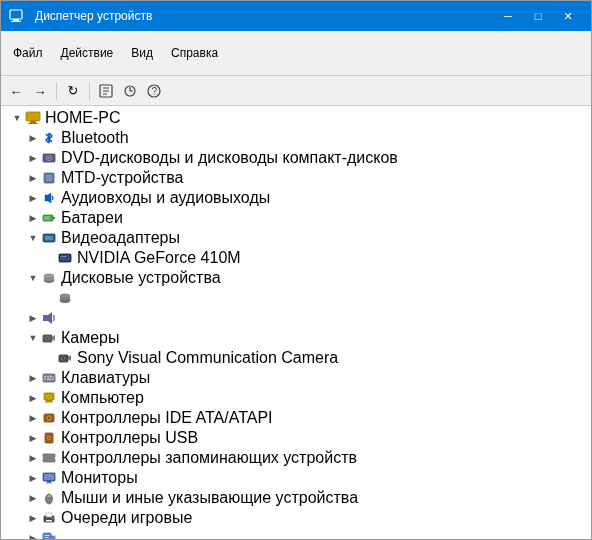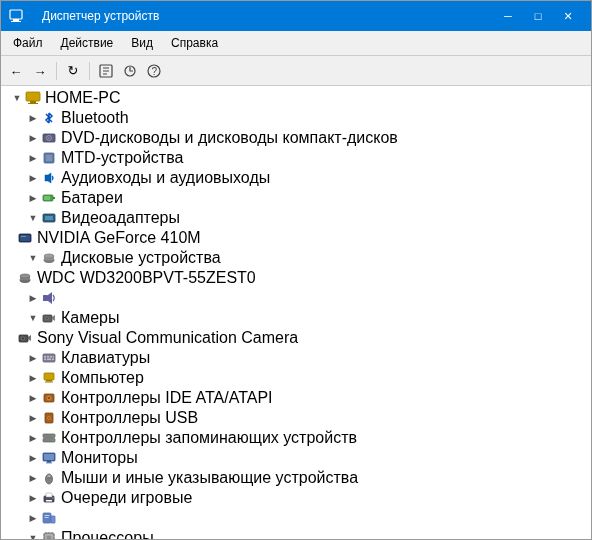--- a/index.html
+++ b/index.html
@@ -25,21 +25,21 @@
       padding: 6px 8px;
       display: flex;
       align-items: center;
       justify-content: space-between;
       height: 30px;
       flex-shrink: 0;
     }
     .title-bar-left {
       display: flex;
       align-items: center;
-      gap: 19px;
+      gap: 12px;
       font-size: 12px;
       font-weight: 500;
     }
     .title-bar-icon {
       width: 14px;
       height: 14px;
       display: flex;
       align-items: center;
       justify-content: center;
     }
@@ -56,21 +56,21 @@
       cursor: pointer;
       display: flex;
       align-items: center;
       justify-content: center;
       font-size: 11px;
     }
     .menu-bar {
       background: #f0f0f0;
       border-bottom: 1px solid #ccc;
       display: flex;
-      padding: 2px 4px;
+      padding: 12px 4px;
       gap: 2px;
       flex-shrink: 0;
     }
     .menu-item {
       padding: 3px 8px;
       cursor: pointer;
       font-size: 12px;
       color: #000;
     }
     .toolbar {
@@ -140,21 +140,21 @@
       align-items: center;
       justify-content: center;
       flex-shrink: 0;
       margin-right: 4px;
     }
     .item-label {
       font-size: 16px;
     }
     .indent1 { padding-left: 8px; }
     .indent2 { padding-left: 24px; }
-    .indent3 { }
+    .indent3 { padding-left: 40px; }
   </style>
 </head>
 <body>
 
 <div class="window">
 
   <div class="title-bar">
     <div class="title-bar-left">
       <div class="title-bar-icon">
         <svg width="14" height="14" viewBox="0 0 14 14">
@@ -314,21 +314,20 @@
 
     <div class="tree-item indent3">
       <div class="expand-placeholder"></div>
       <div class="item-icon">
         <svg width="14" height="14" viewBox="0 0 14 14">
           <ellipse cx="7" cy="9" rx="5" ry="2.5" fill="#707070" stroke="#505050" stroke-width="0.8"></ellipse>
           <rect x="2" y="5" width="10" height="4" fill="#808080"></rect>
           <ellipse cx="7" cy="5" rx="5" ry="2" fill="#909090" stroke="#707070" stroke-width="0.8"></ellipse>
         </svg>
       </div>
-      <span class="item-label">WDC WD3200BPVT-55ZEST0</span>
     </div>
 
     <div class="tree-item indent2">
       <div class="expand-btn">▶</div>
       <div class="item-icon">
         <svg width="14" height="14" viewBox="0 0 14 14">
           <rect x="1" y="4" width="5" height="6" rx="0.5" fill="#6060a0"></rect>
           <polygon points="6,4 10,1 10,13 6,10" fill="#6060a0"></polygon>
           <path d="M11 4 Q13.5 7 11 10" stroke="#6060a0" stroke-width="1.2" fill="none"></path>
         </svg>

